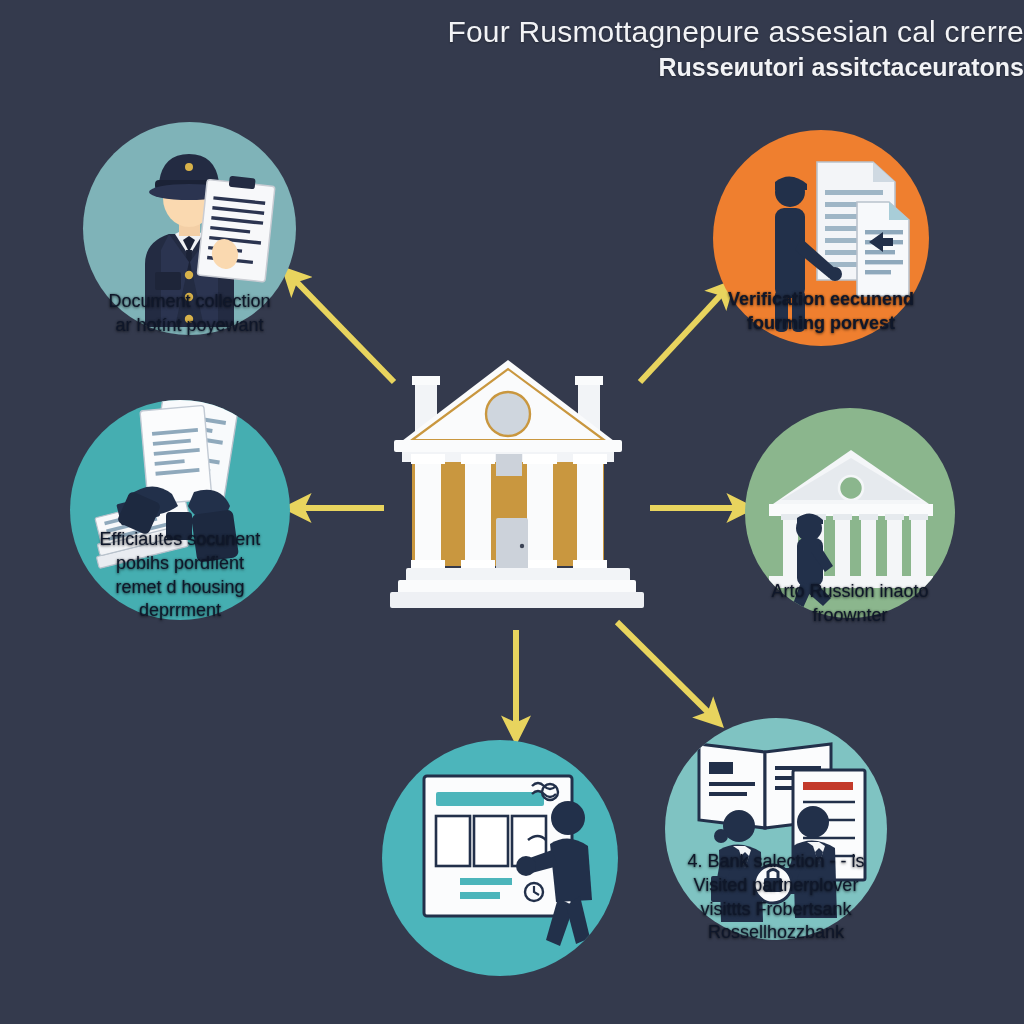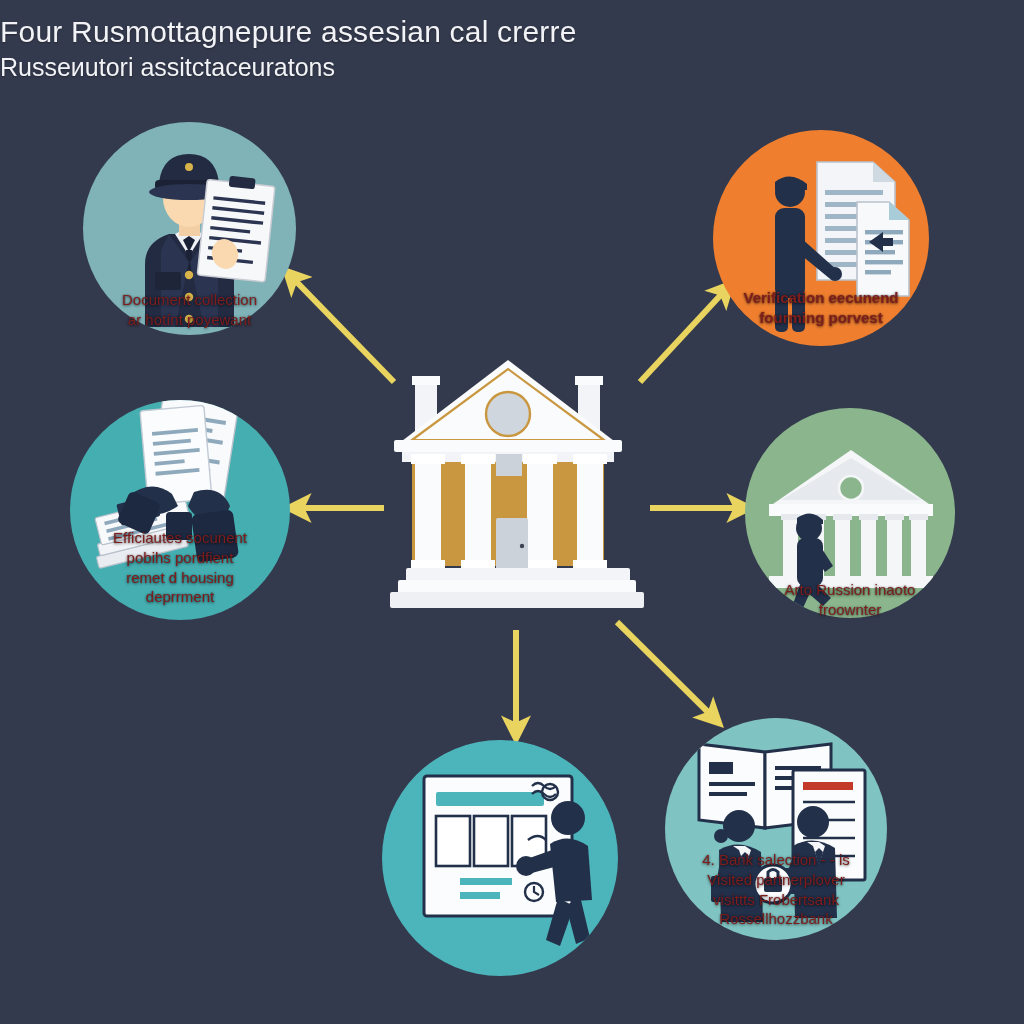--- a/index.html
+++ b/index.html
@@ -15,33 +15,33 @@
     overflow: hidden;
     font-family: "Liberation Sans", sans-serif;
   }
 
   
   #title-block {
     position: absolute;
     top: 14px;
     left: 0;
     width: 1024px;
-    text-align: left;
+    text-align: right;
     color: #f2f3f6;
   }
   #title-main {
     font-size: 30px;
     font-weight: 500;
     letter-spacing: 0.2px;
     line-height: 1.18;
     text-shadow: 0 1px 2px rgba(0,0,0,.35);
   }
   #title-sub {
     font-size: 25px;
-    font-weight: 400;
+    font-weight: 700;
     line-height: 1.2;
     margin-top: 3px;
     text-shadow: 0 1px 2px rgba(0,0,0,.35);
   }
 
   
   #arrow-layer {
     position: absolute;
     inset: 0;
     width: 1024px;
@@ -60,22 +60,22 @@
     inset: 0;
     overflow: hidden;
     border-radius: 50%;
   }
   .node-label {
     position: absolute;
     left: 50%;
     transform: translateX(-50%);
     width: 104%;
     text-align: center;
-    color: #7f1d1d;
-    font-size: 15px;
+    color: #0f172a;
+    font-size: 18px;
     line-height: 1.32;
     text-shadow: 0 1px 3px rgba(0,0,0,.55), 0 0 2px rgba(0,0,0,.4);
     white-space: pre-line;
     pointer-events: none;
   }
 
   
   #center-building {
     position: absolute;
     left: 382px;

